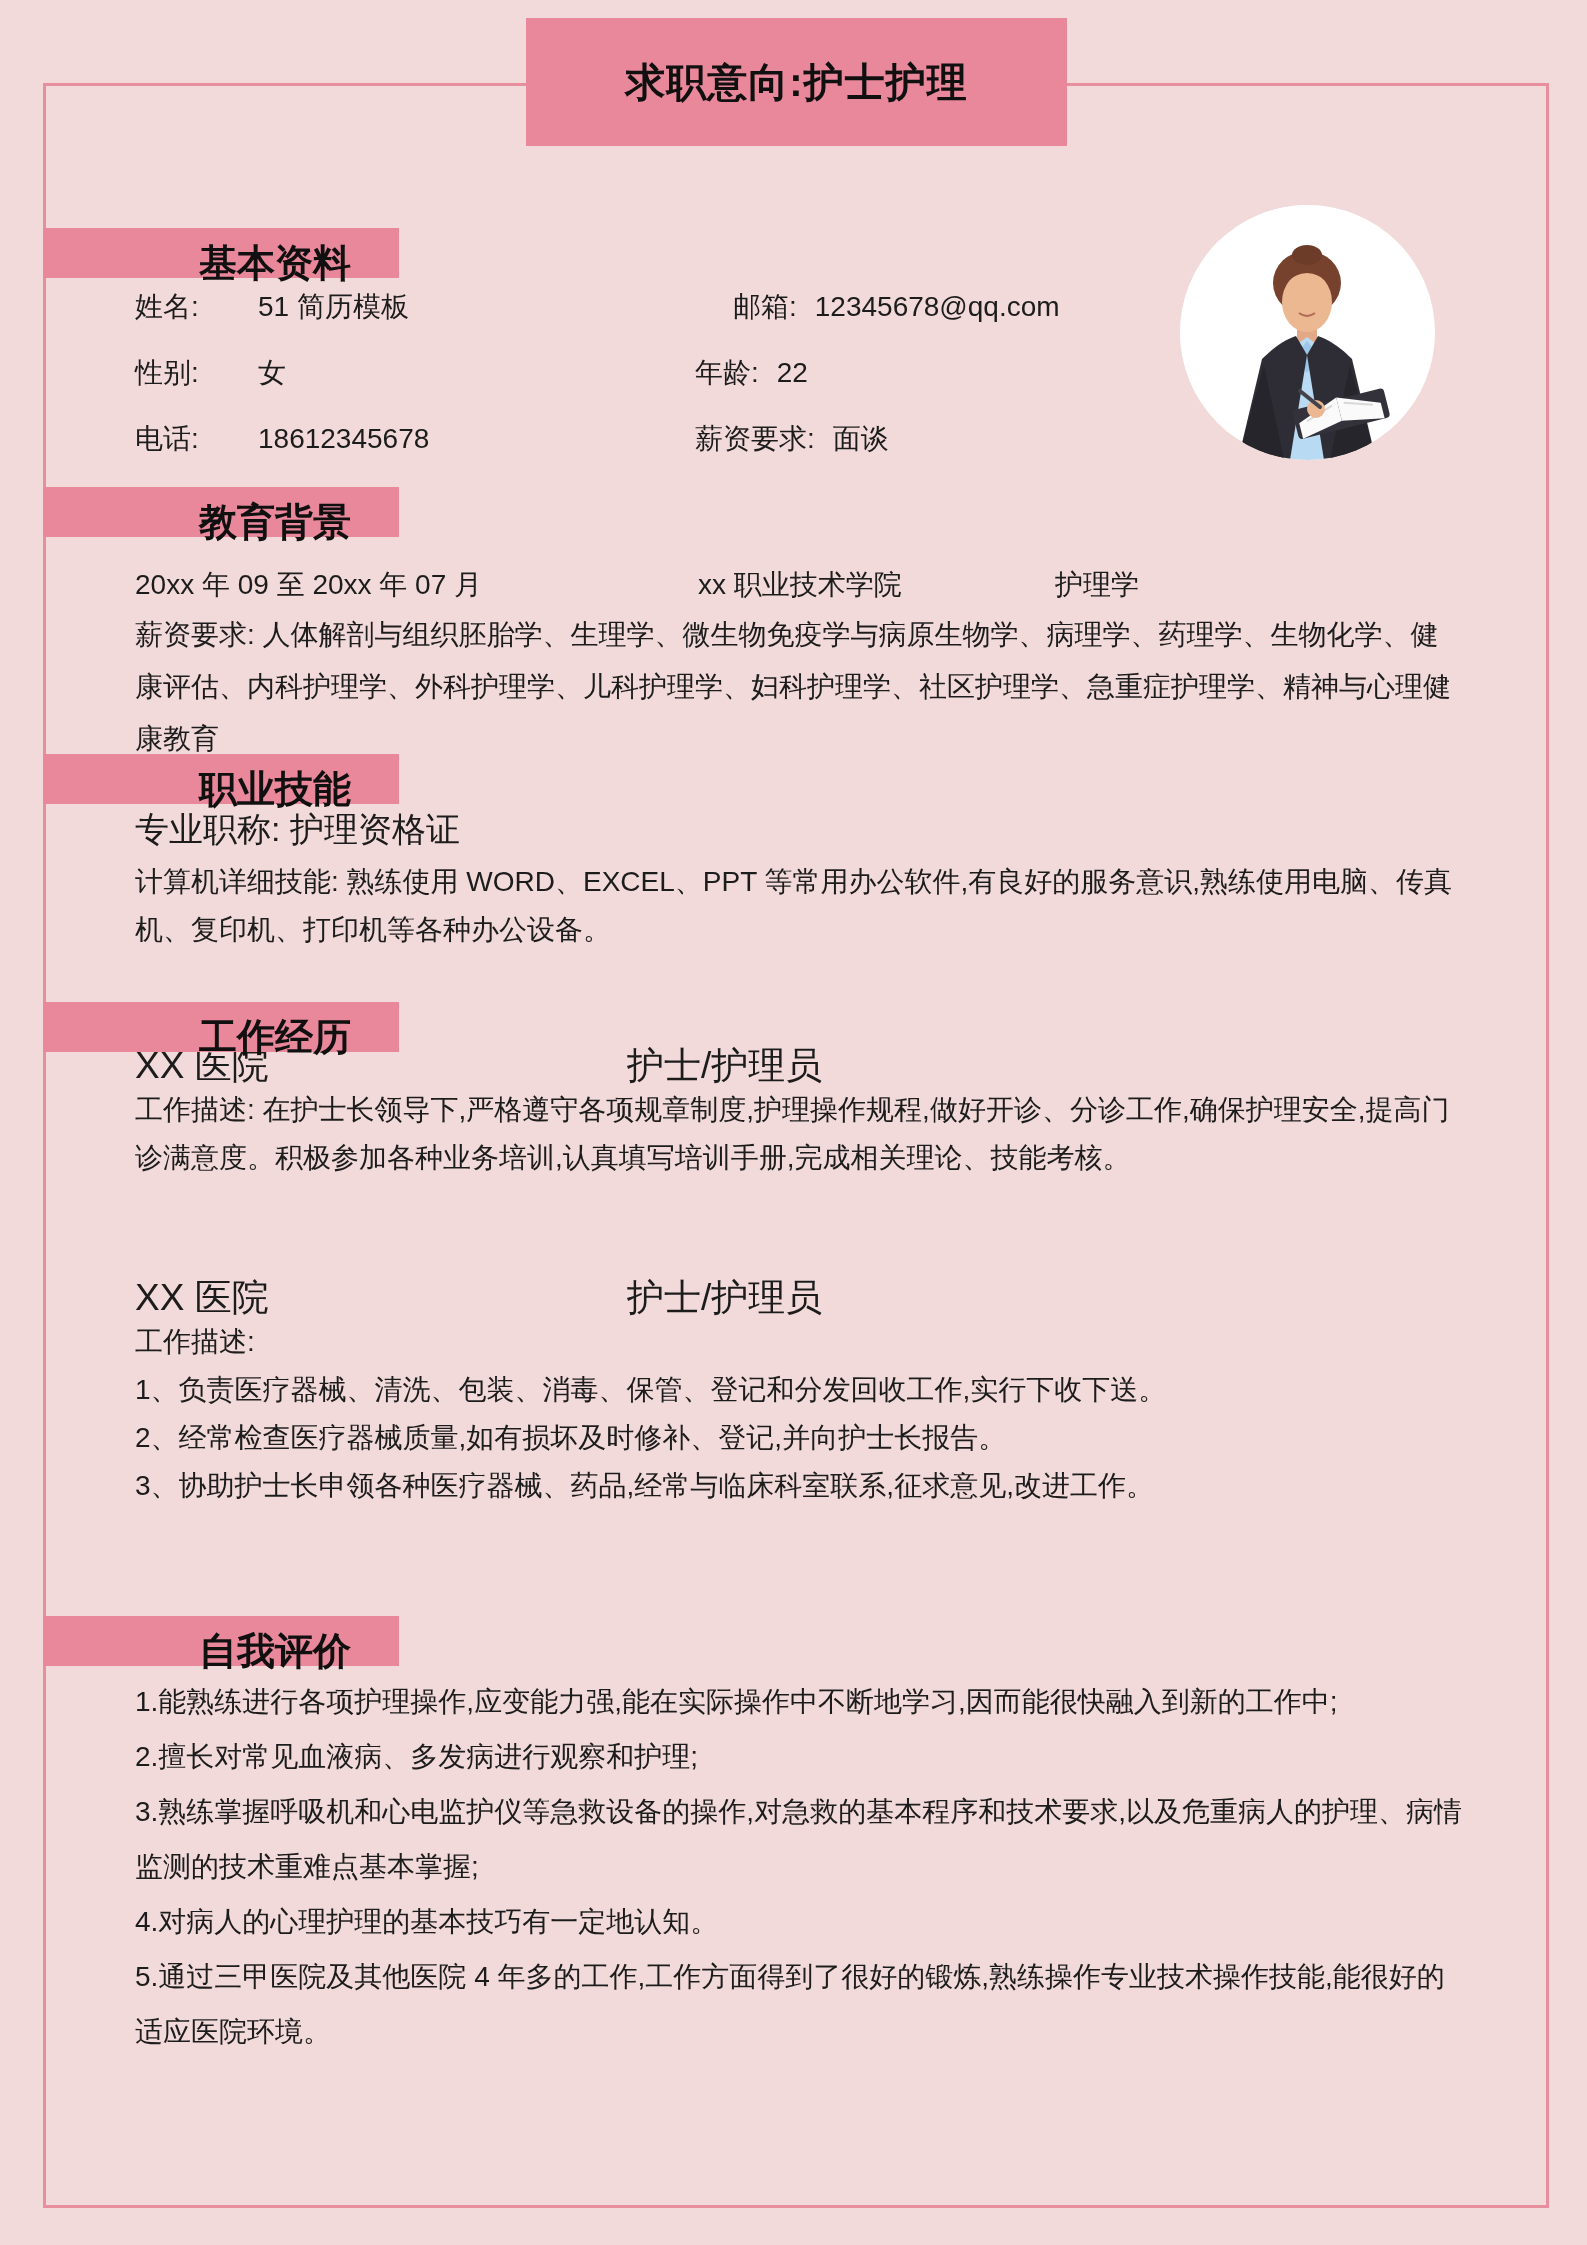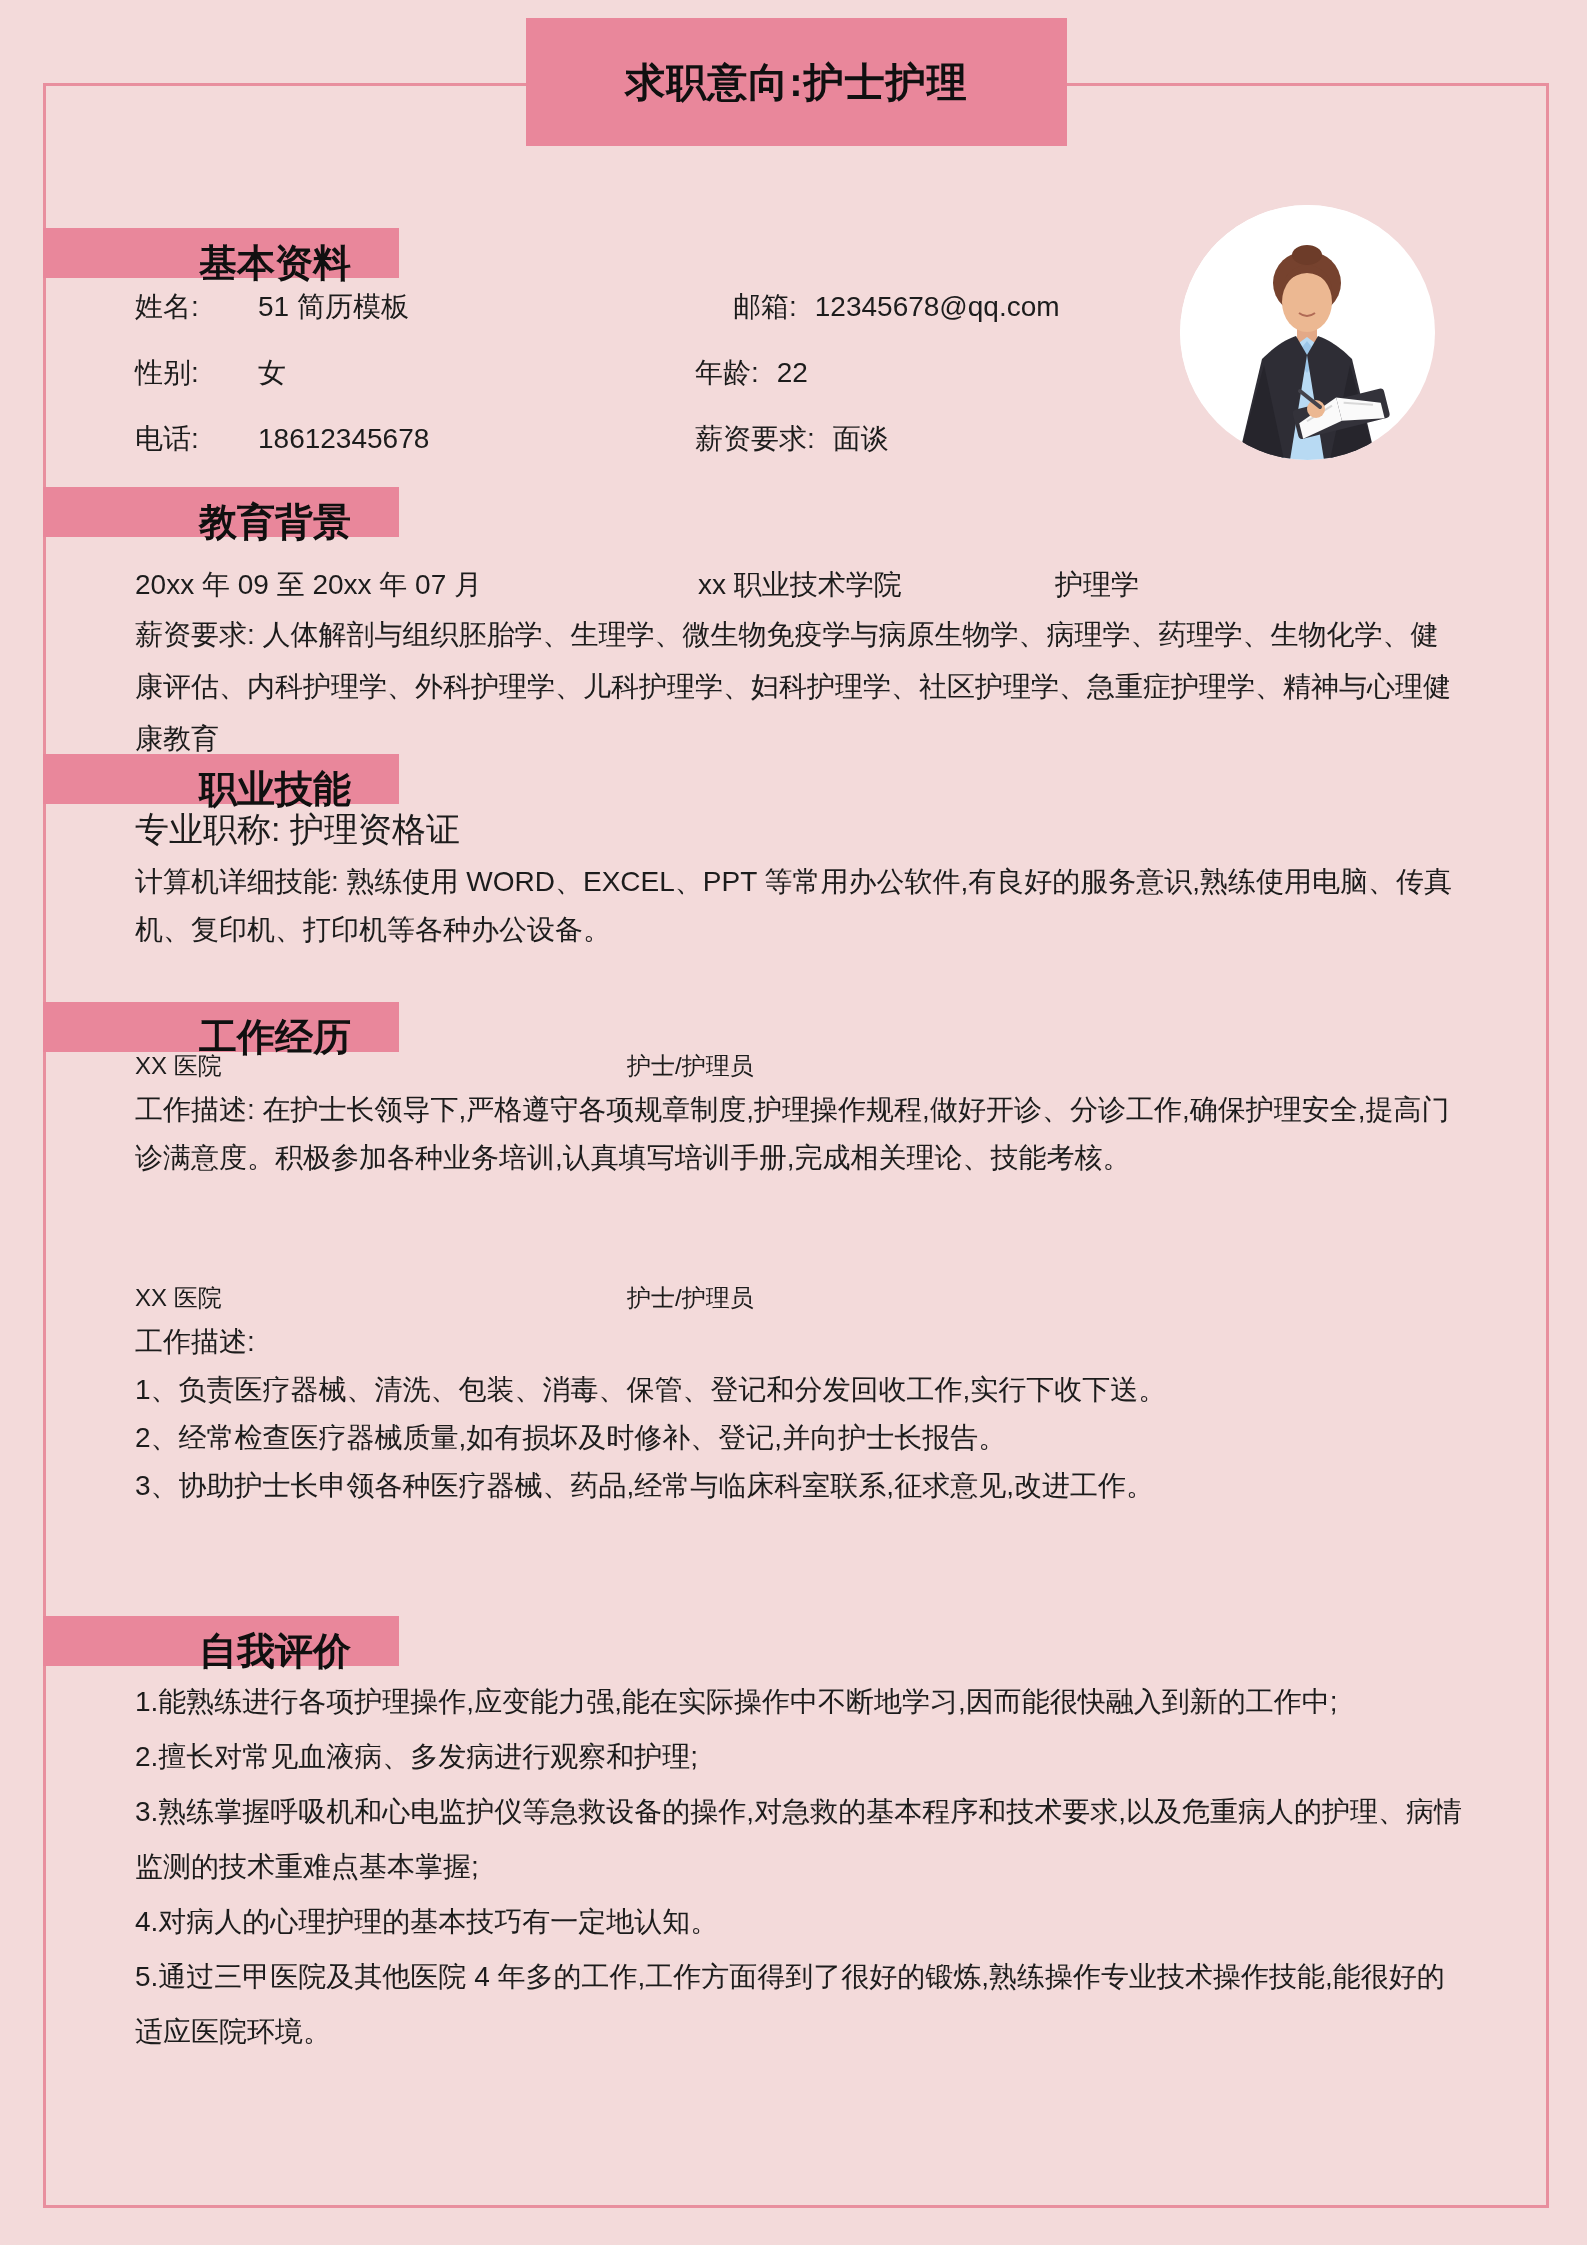--- a/index.html
+++ b/index.html
@@ -77,21 +77,21 @@
   .edu-row{display:flex;height:40px;line-height:40px;font-size:28px;margin-top:28px;}
   .edu-row .e1{width:563px;}
   .edu-row .e2{width:357px;}
   .courses{font-size:28px;line-height:52px;margin-top:4px;}
 
   
   .skill-line{height:38px;line-height:38px;font-size:34px;margin-top:6px;}
   .skill-para{font-size:28px;line-height:48px;margin-top:10px;}
 
   
-  .job-head{display:flex;height:40px;line-height:40px;font-size:24px;margin-top:-6px;}
+  .job-head{display:flex;height:40px;line-height:40px;font-size:37px;margin-top:-6px;}
   .job-head .company{width:492px;}
   .job-desc{font-size:28px;line-height:48px;}
   .job2{margin-top:102px;}
   .job2 .desc-label{height:48px;line-height:48px;font-size:28px;}
   .job-items{list-style:none;font-size:28px;line-height:48px;}
 
   
   .eval-items{list-style:none;margin-top:8px;}
   .eval-items li{font-size:28px;line-height:55px;}
 </style>

